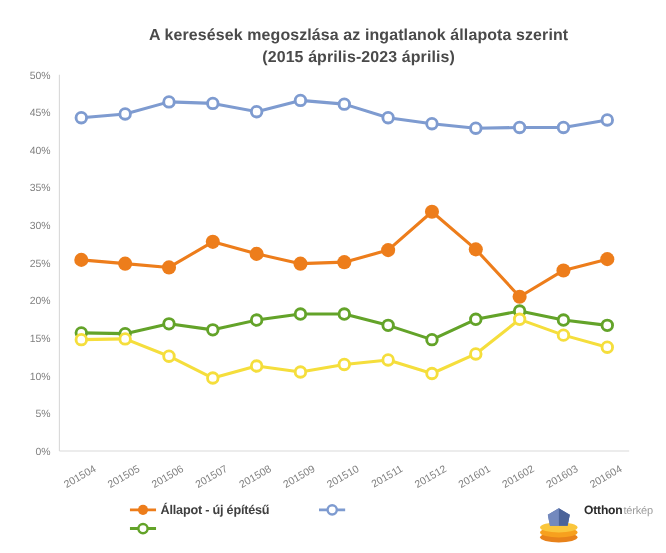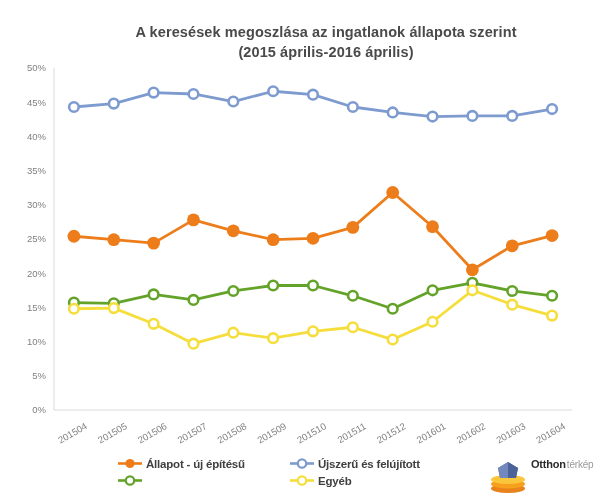--- a/index.html
+++ b/index.html
@@ -95,21 +95,21 @@
     margin-left: 1px;
   }
 </style>
 </head>
 <body>
 
 <div id="chart-root">
 
   <div id="chart-title">
     <span class="title-line">A keresések megoszlása az ingatlanok állapota szerint</span>
-    <span class="title-line">(2015 április-2016 április)</span>
+    <span class="title-line">(2015 április-2023 április)</span>
   </div>
 
   <svg id="plot-svg" width="605" height="503">
     <g id="y-axis-group">
         <text x="46" y="71.4" class="ytick-label">50%</text>
         <text x="46" y="105.6" class="ytick-label">45%</text>
         <text x="46" y="139.79999999999998" class="ytick-label">40%</text>
         <text x="46" y="174.00000000000003" class="ytick-label">35%</text>
         <text x="46" y="208.20000000000002" class="ytick-label">30%</text>
         <text x="46" y="242.4" class="ytick-label">25%</text>
@@ -211,37 +211,29 @@
         <circle cx="12" cy="6.5" r="4.6" fill="#ED7D1B"></circle>
       </svg>
       <span class="legend-label">Állapot - új építésű</span>
     </div>
 
     <div class="legend-entry">
       <svg class="legend-marker" width="24" height="13">
         <line x1="0" y1="6.5" x2="24" y2="6.5" stroke="#7E9BD0" stroke-width="2.6"></line>
         <circle cx="12" cy="6.5" r="4.2" fill="#ffffff" stroke="#7E9BD0" stroke-width="2.2"></circle>
       </svg>
-      <span class="legend-label">Újszerű és felújított</span>
     </div>
 
     <div class="legend-entry">
       <svg class="legend-marker" width="24" height="13">
         <line x1="0" y1="6.5" x2="24" y2="6.5" stroke="#63A329" stroke-width="2.6"></line>
         <circle cx="12" cy="6.5" r="4.2" fill="#ffffff" stroke="#63A329" stroke-width="2.2"></circle>
       </svg>
     </div>
 
-    <div class="legend-entry">
-      <svg class="legend-marker" width="24" height="13">
-        <line x1="0" y1="6.5" x2="24" y2="6.5" stroke="#F5DE3C" stroke-width="2.6"></line>
-        <circle cx="12" cy="6.5" r="4.2" fill="#ffffff" stroke="#F5DE3C" stroke-width="2.2"></circle>
-      </svg>
-      <span class="legend-label">Egyéb</span>
-    </div>
   </div>
 
   <div id="brand-logo">
     <svg class="logo-mark" width="40" height="38" viewBox="0 0 40 38">
       <ellipse cx="20" cy="30.5" rx="17" ry="4.6" fill="#E8821A"></ellipse>
       <ellipse cx="20" cy="26" rx="17" ry="4.6" fill="#F7A01E"></ellipse>
       <ellipse cx="20" cy="21.5" rx="17" ry="4.6" fill="#FAC63C"></ellipse>
       <polygon points="20,4 30,10 28,20 12,20 10,10" fill="#5E78B0"></polygon>
       <polygon points="20,4 30,10 28,20 20,20" fill="#4B6399"></polygon>
       <polygon points="20,4 10,10 12,20 20,20" fill="#7389BE"></polygon>

